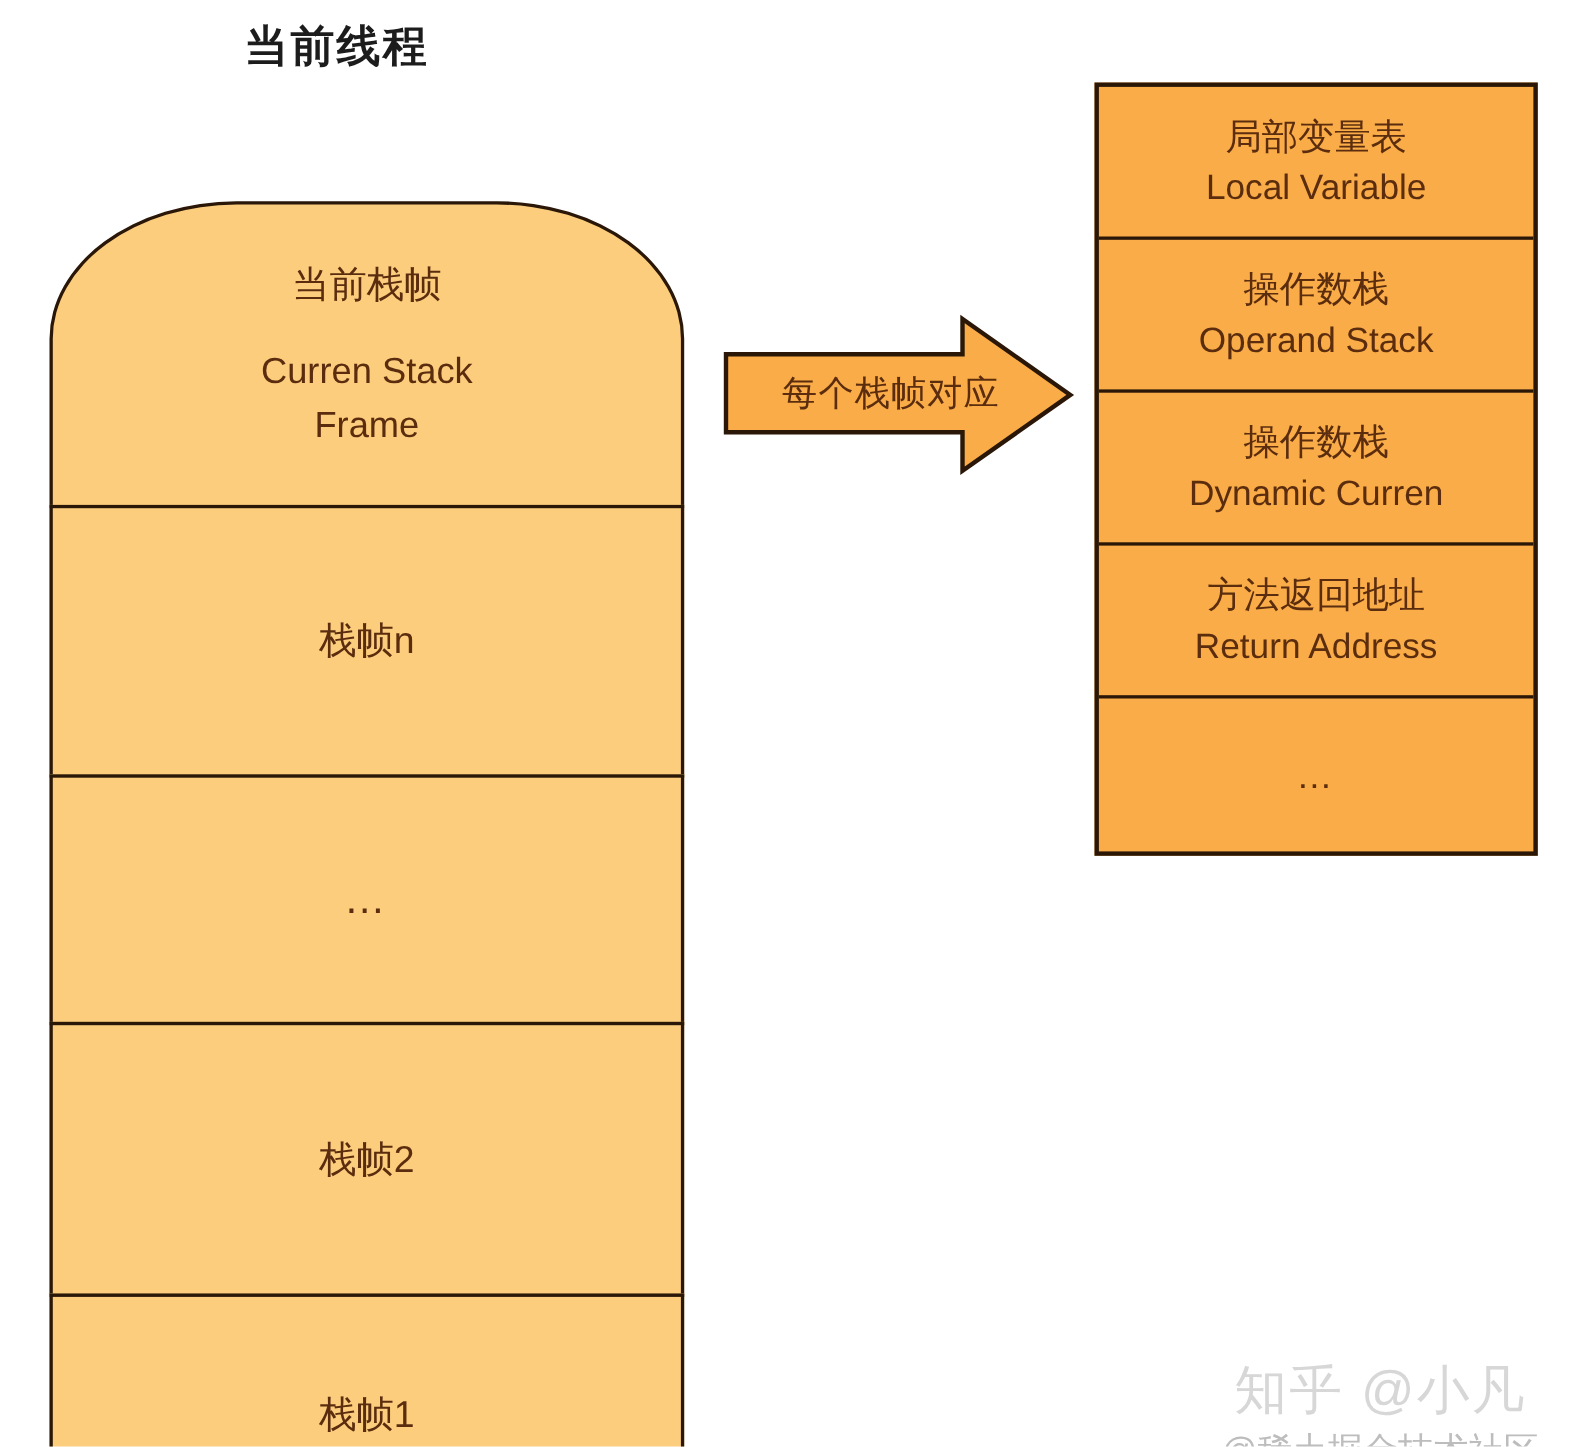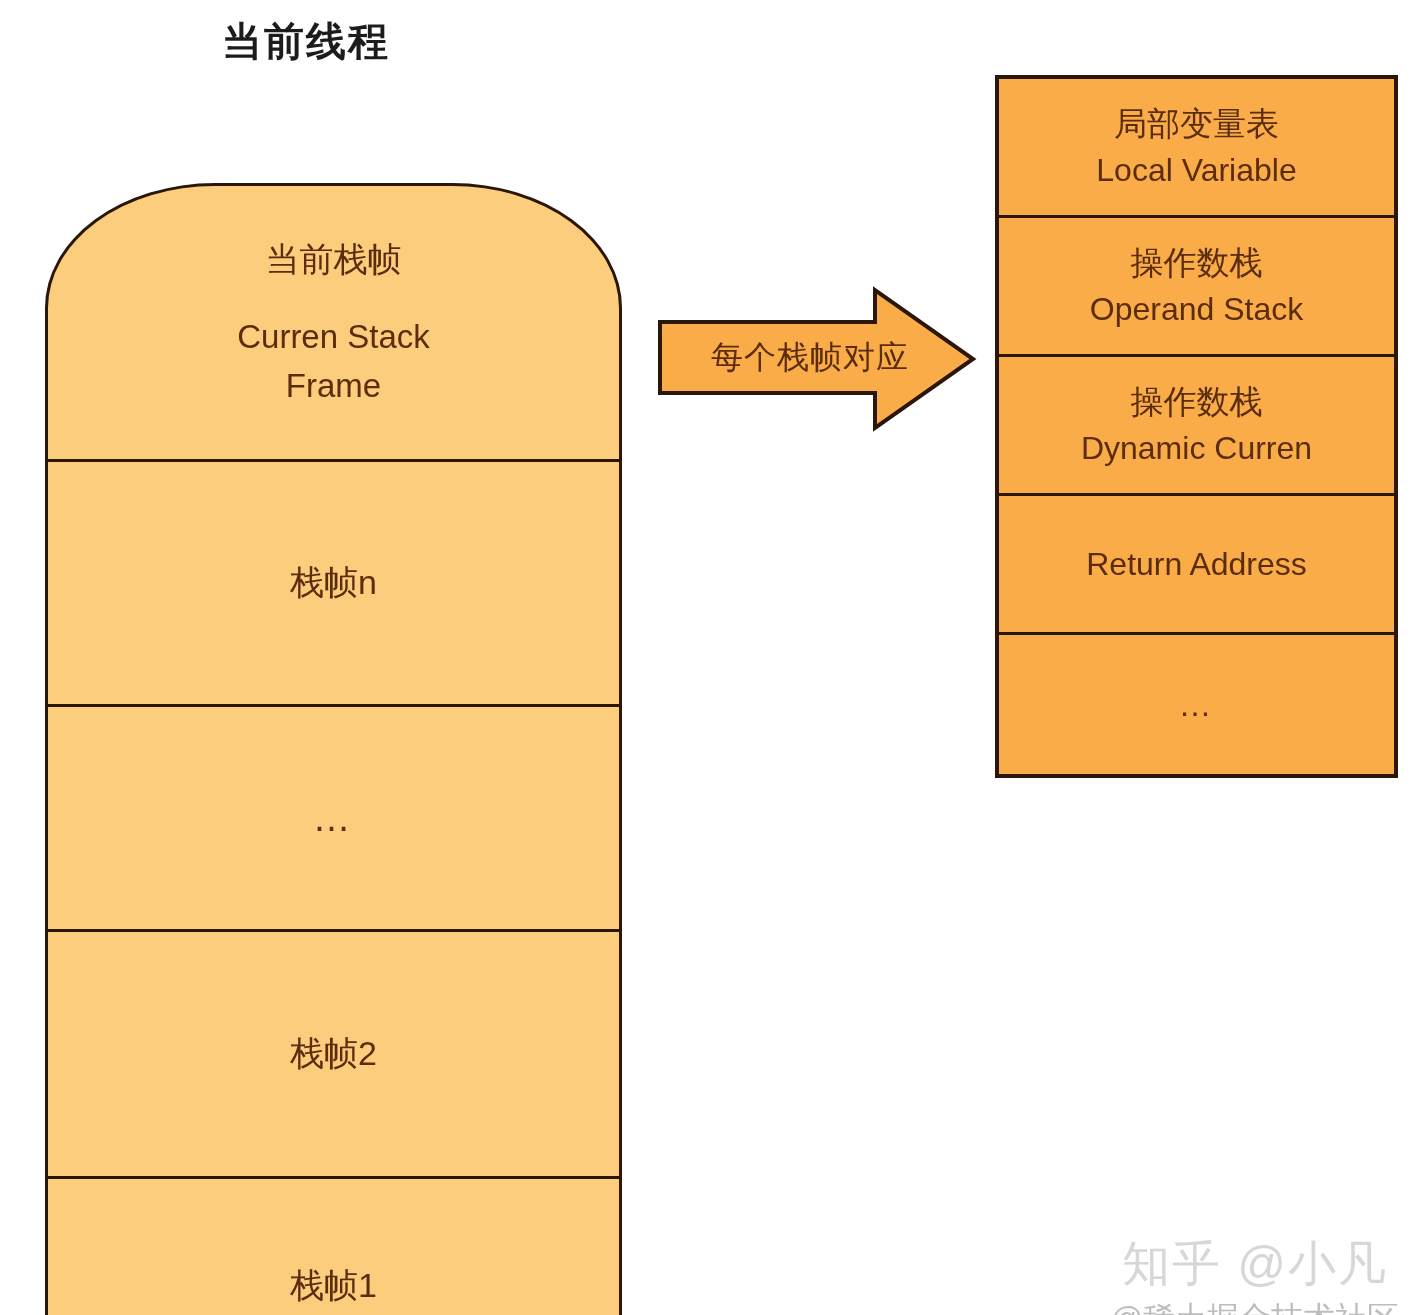--- a/index.html
+++ b/index.html
@@ -130,20 +130,21 @@
   </div>
   <div class="detail-row">
     <span class="zh">操作数栈</span>
     <span class="en">Operand Stack</span>
   </div>
   <div class="detail-row">
     <span class="zh">操作数栈</span>
     <span class="en">Dynamic Curren</span>
   </div>
   <div class="detail-row">
+    <span class="zh">方法返回地址</span>
     <span class="en">Return Address</span>
   </div>
   <div class="detail-row dots">
     <span class="zh">…</span>
   </div>
 </div>
 
 <div class="wm-zhihu">知乎 @小凡</div>
 <div class="wm-juejin">@稀土掘金技术社区</div>
 

